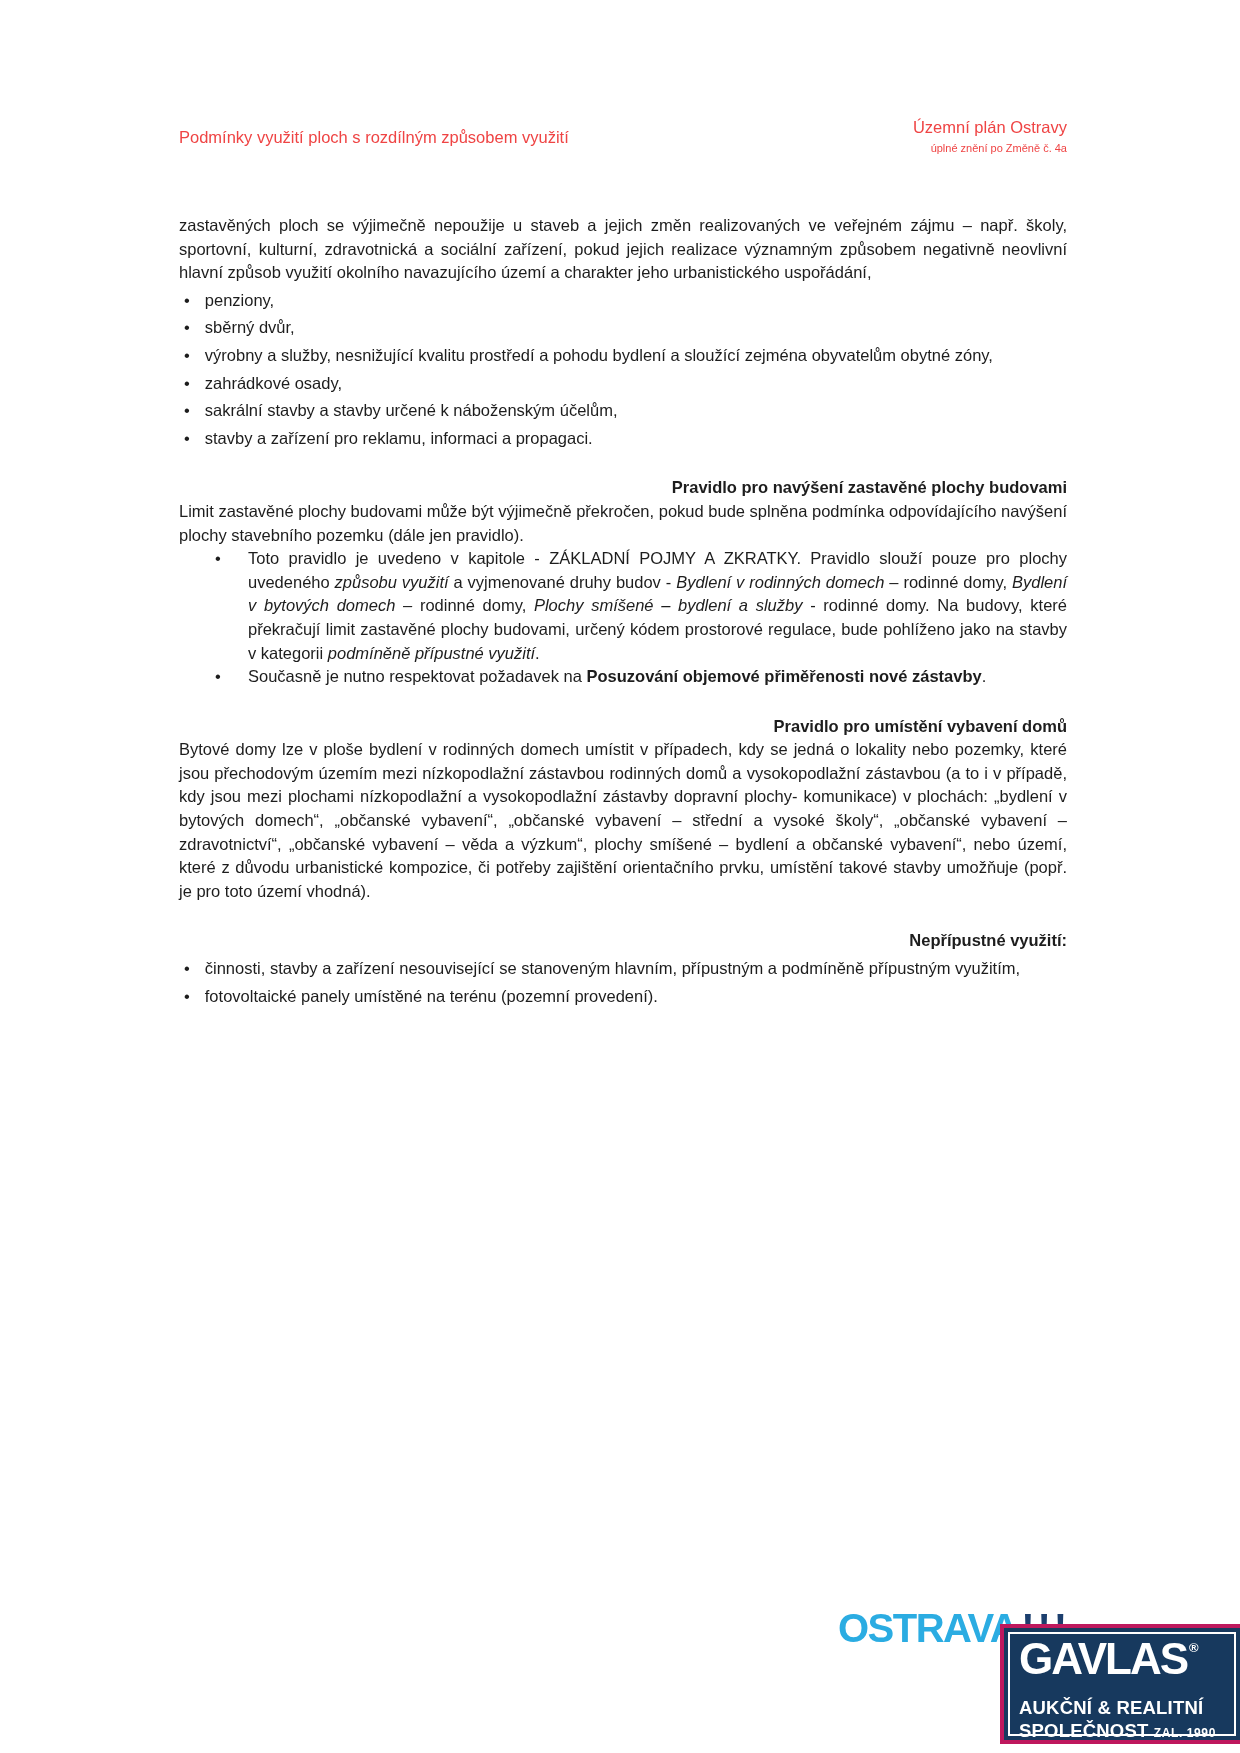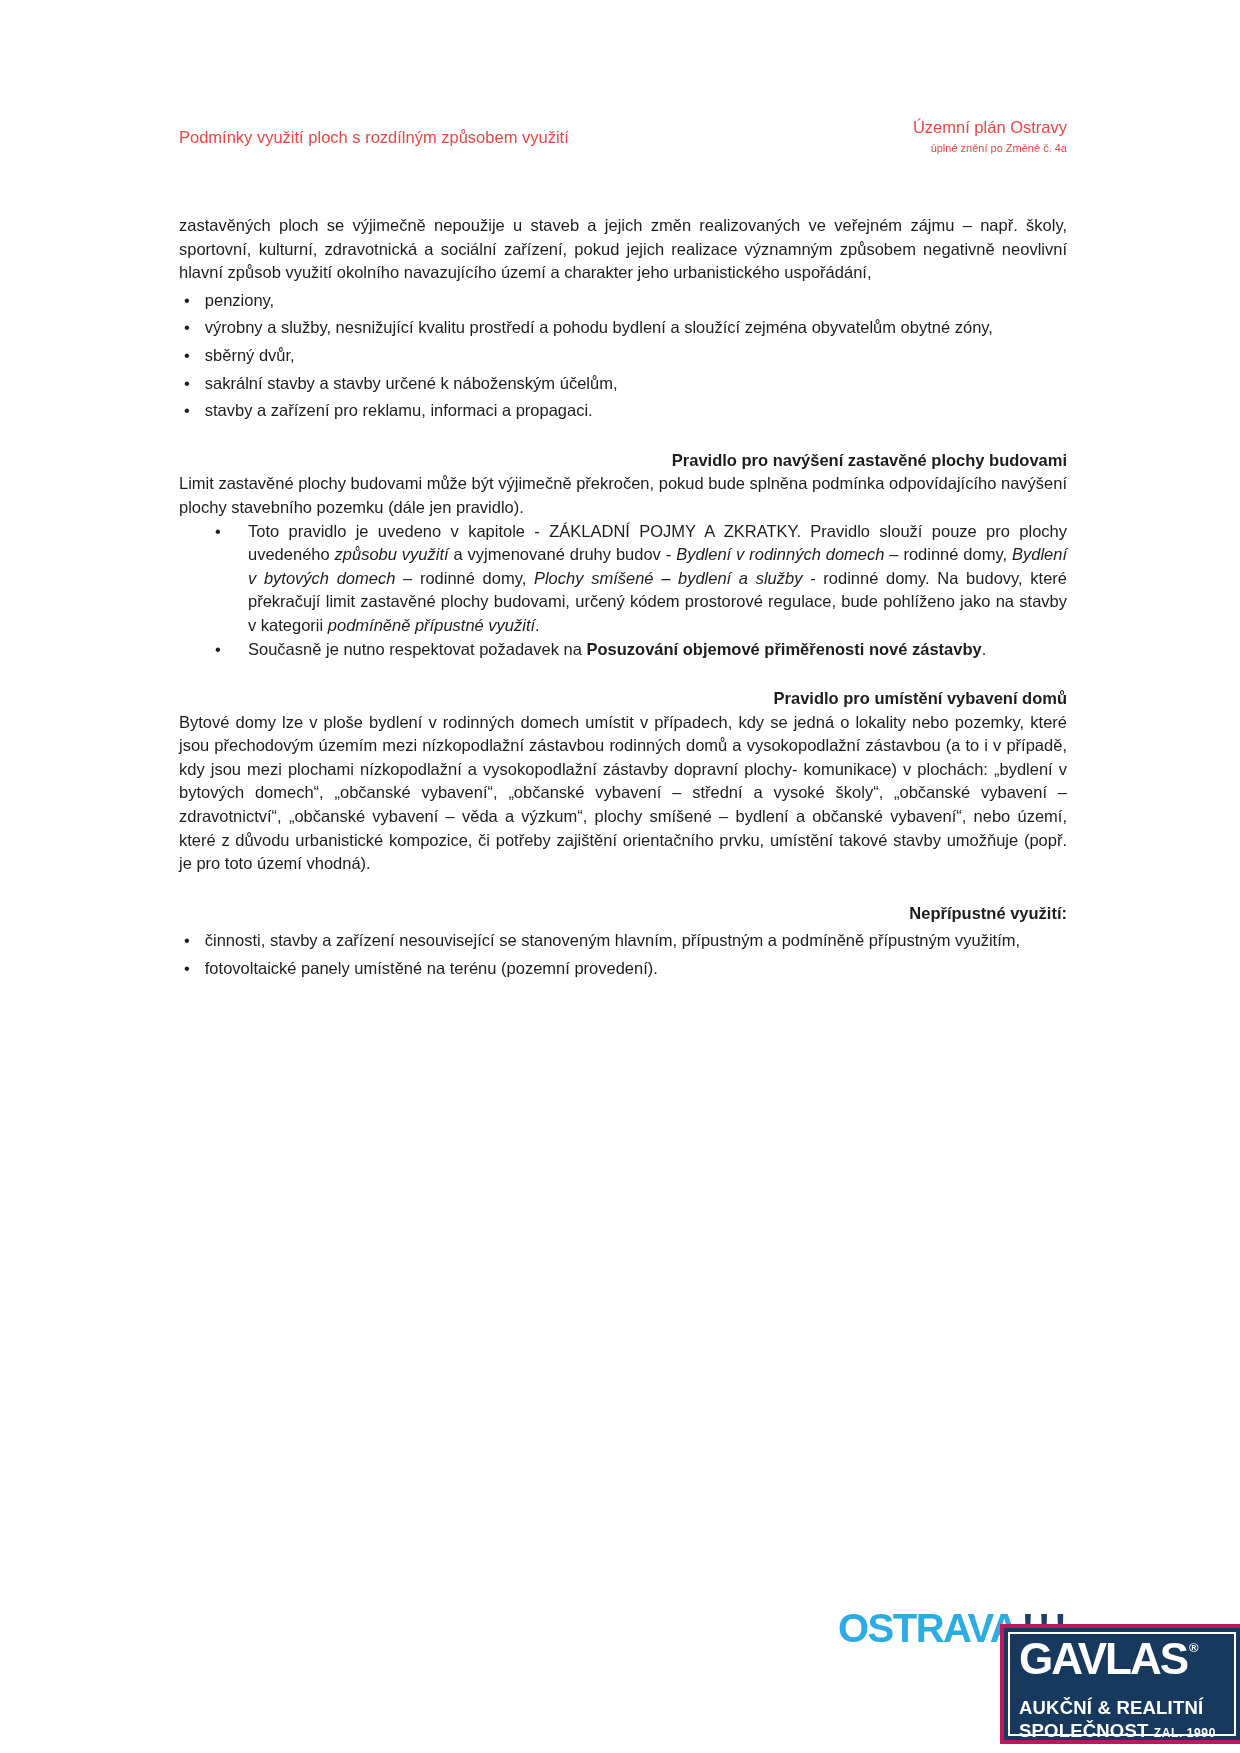--- a/index.html
+++ b/index.html
@@ -50,22 +50,23 @@
     <div class="header-left">Podmínky využití ploch s rozdílným způsobem využití</div>
     <div class="header-right">
       <div class="hr1">Územní plán Ostravy</div>
       <div class="hr2">úplné znění po Změně č. 4a</div>
     </div>
   </div>
 
   <div class="doc" id="doc-body">
       <p class="para"><span>zastavěných ploch se výjimečně nepoužije u staveb a jejich změn realizovaných ve veřejném zájmu – např. školy, sportovní, kulturní, zdravotnická a sociální zařízení, pokud jejich realizace významným způsobem negativně neovlivní hlavní způsob využití okolního navazujícího území a charakter jeho urbanistického uspořádání,</span></p>
       <p class="li1"><span class="bullet">•</span><span class="sp"></span><span>penziony,</span></p>
+      <p class="li1"><span class="bullet">•</span><span class="sp"></span><span>sběrný dvůr,</span></p>
       <p class="li1"><span class="bullet">•</span><span class="sp"></span><span>výrobny a služby, nesnižující kvalitu prostředí a pohodu bydlení a sloužící zejména obyvatelům obytné zóny,</span></p>
-      <p class="li1"><span class="bullet">•</span><span class="sp"></span><span>sběrný dvůr,</span></p>
+      <p class="li1"><span class="bullet">•</span><span class="sp"></span><span>zahrádkové osady,</span></p>
       <p class="li1"><span class="bullet">•</span><span class="sp"></span><span>sakrální stavby a stavby určené k náboženským účelům,</span></p>
       <p class="li1"><span class="bullet">•</span><span class="sp"></span><span>stavby a zařízení pro reklamu, informaci a propagaci.</span></p>
       <p class="heading">Pravidlo pro navýšení zastavěné plochy budovami</p>
       <p class="para"><span>Limit zastavěné plochy budovami může být výjimečně překročen, pokud bude splněna podmínka odpovídajícího navýšení plochy stavebního pozemku (dále jen pravidlo).</span></p>
       <p class="li2"><span class="bullet">•</span><span>Toto pravidlo je uvedeno v kapitole - ZÁKLADNÍ POJMY A ZKRATKY. Pravidlo slouží pouze pro plochy uvedeného </span><span class="i">způsobu využití</span><span> a vyjmenované druhy budov - </span><span class="i">Bydlení v rodinných domech</span><span> – rodinné domy, </span><span class="i">Bydlení v bytových domech</span><span> – rodinné domy, </span><span class="i">Plochy smíšené – bydlení a služby</span><span> - rodinné domy. Na budovy, které překračují limit zastavěné plochy budovami, určený kódem prostorové regulace, bude pohlíženo jako na stavby v kategorii </span><span class="i">podmíněně přípustné využití</span><span>.</span></p>
       <p class="li2"><span class="bullet">•</span><span>Současně je nutno respektovat požadavek na </span><span class="b">Posuzování objemové přiměřenosti nové zástavby</span><span>.</span></p>
       <p class="heading">Pravidlo pro umístění vybavení domů</p>
       <p class="para"><span>Bytové domy lze v ploše bydlení v rodinných domech umístit v případech, kdy se jedná o lokality nebo pozemky, které jsou přechodovým územím mezi nízkopodlažní zástavbou rodinných domů a vysokopodlažní zástavbou (a to i v případě, kdy jsou mezi plochami nízkopodlažní a vysokopodlažní zástavby dopravní plochy- komunikace) v plochách: „bydlení v bytových domech“, „občanské vybavení“, „občanské vybavení – střední a vysoké školy“, „občanské vybavení – zdravotnictví“, „občanské vybavení – věda a výzkum“, plochy smíšené – bydlení a občanské vybavení“, nebo území, které z důvodu urbanistické kompozice, či potřeby zajištění orientačního prvku, umístění takové stavby umožňuje (popř. je pro toto území vhodná).</span></p>
       <p class="heading">Nepřípustné využití:</p>
       <p class="li1"><span class="bullet">•</span><span class="sp"></span><span>činnosti, stavby a zařízení nesouvisející se stanoveným hlavním, přípustným a podmíněně přípustným využitím,</span></p>

